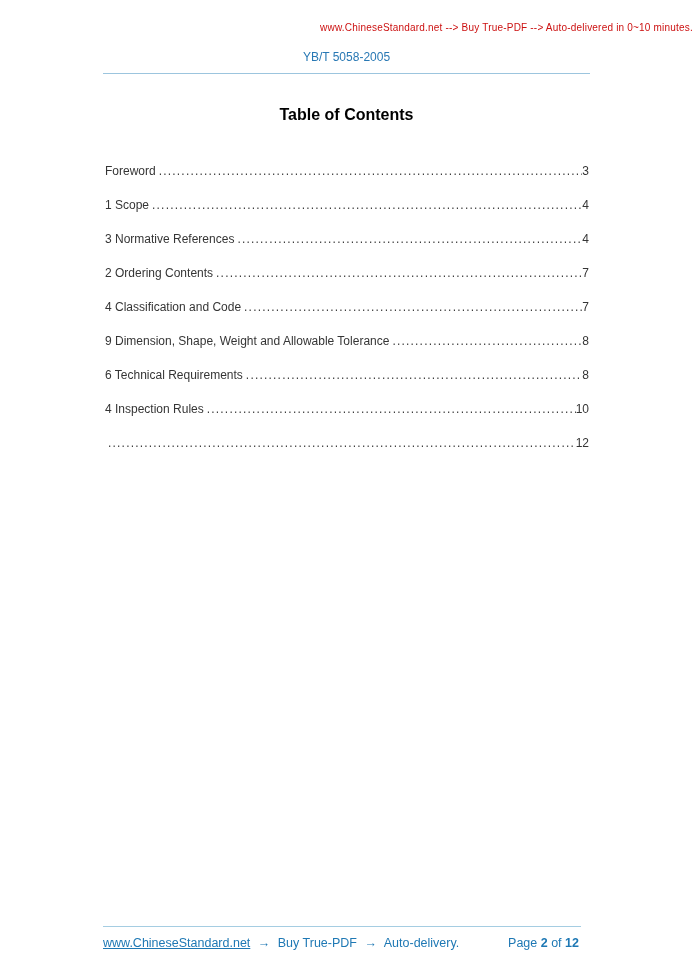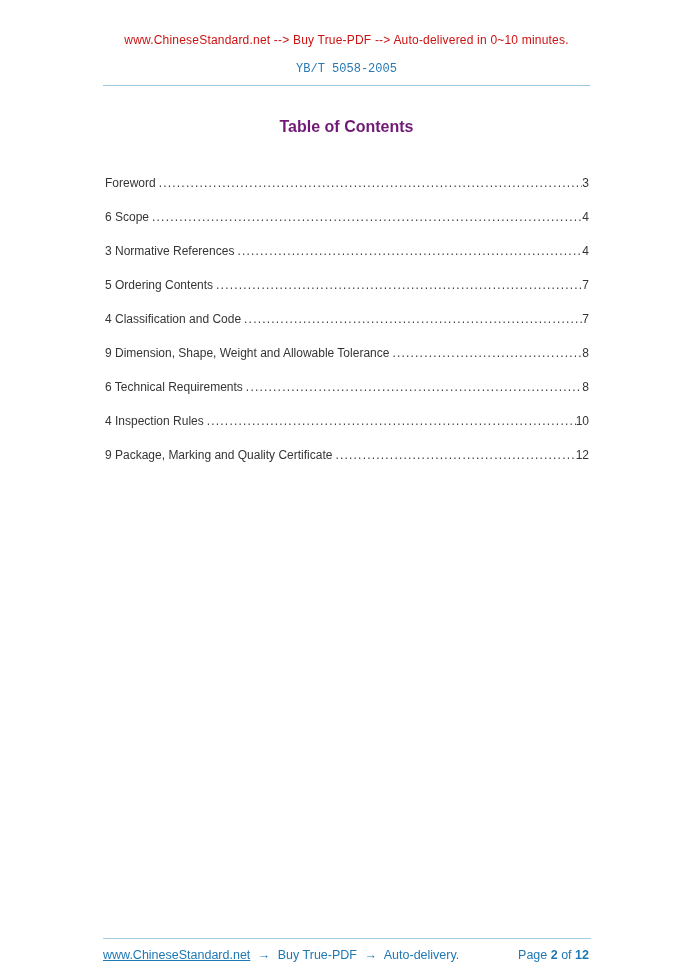--- a/index.html
+++ b/index.html
@@ -10,48 +10,47 @@
     position: relative;
     overflow: hidden;
   }
   .page {
     position: relative;
     width: 693px;
     height: 980px;
   }
   
   .promo-line {
-    margin-top: 31px;
-    text-align: center;
-    font-size: 12px;
+    margin-top: 19px;
+    text-align: right;
+    font-size: 10px;
     line-height: 18px;
     color: #cc1111;
     letter-spacing: 0.2px;
   }
   .std-code {
     margin-top: 13px;
     text-align: center;
     font-size: 12px;
     line-height: 15px;
     color: #2878b4;
-    font-family: Liberation Mono, monospace;
   }
   .rule {
     margin: 8px 103px 0 103px;
     height: 0;
     border-top: 1px solid #9cc5de;
   }
   
   .doc-title {
     margin-top: 31px;
     text-align: center;
     font-size: 16px;
     line-height: 20px;
     font-weight: bold;
-    color: #701a75;
+    color: #000000;
   }
   
   .toc {
     margin: 39px 104px 0 105px;
   }
   .toc-row {
     display: flex;
     align-items: baseline;
     font-size: 12px;
     line-height: 15px;
@@ -68,21 +67,21 @@
     color: #3a3a3a;
   }
   .toc-dots::after {
     content: "....................................................................................................................................................................................";
   }
   .toc-page { white-space: nowrap; flex: 0 0 auto; }
   
   .footer {
     position: absolute;
     left: 103px;
-    right: 102px;
+    right: 112px;
     top: 907px;
   }
   .footer-rule {
     height: 0;
     border-top: 1px solid #a5cde2;
   }
   .footer-row {
     margin-top: 8px;
     display: flex;
     justify-content: space-between;
@@ -115,31 +114,31 @@
 
   <div class="doc-title">Table of Contents</div>
 
   <div class="toc">
       <div class="toc-row">
       <span class="toc-label">Foreword</span>
       <span class="toc-dots"></span>
       <span class="toc-page">3</span>
     </div>
       <div class="toc-row">
-      <span class="toc-label">6 Scope</span>
+      <span class="toc-label">1 Scope</span>
       <span class="toc-dots"></span>
       <span class="toc-page">4</span>
     </div>
       <div class="toc-row">
       <span class="toc-label">3 Normative References</span>
       <span class="toc-dots"></span>
       <span class="toc-page">4</span>
     </div>
       <div class="toc-row">
-      <span class="toc-label">5 Ordering Contents</span>
+      <span class="toc-label">2 Ordering Contents</span>
       <span class="toc-dots"></span>
       <span class="toc-page">7</span>
     </div>
       <div class="toc-row">
       <span class="toc-label">4 Classification and Code</span>
       <span class="toc-dots"></span>
       <span class="toc-page">7</span>
     </div>
       <div class="toc-row">
       <span class="toc-label">9 Dimension, Shape, Weight and Allowable Tolerance</span>
@@ -150,21 +149,20 @@
       <span class="toc-label">6 Technical Requirements</span>
       <span class="toc-dots"></span>
       <span class="toc-page">8</span>
     </div>
       <div class="toc-row">
       <span class="toc-label">4 Inspection Rules</span>
       <span class="toc-dots"></span>
       <span class="toc-page">10</span>
     </div>
       <div class="toc-row">
-      <span class="toc-label">9 Package, Marking and Quality Certificate</span>
       <span class="toc-dots"></span>
       <span class="toc-page">12</span>
     </div>
     </div>
 
   <div class="footer">
     <div class="footer-rule"></div>
     <div class="footer-row">
       <span class="footer-left">
         <span class="footer-link">www.ChineseStandard.net</span>

